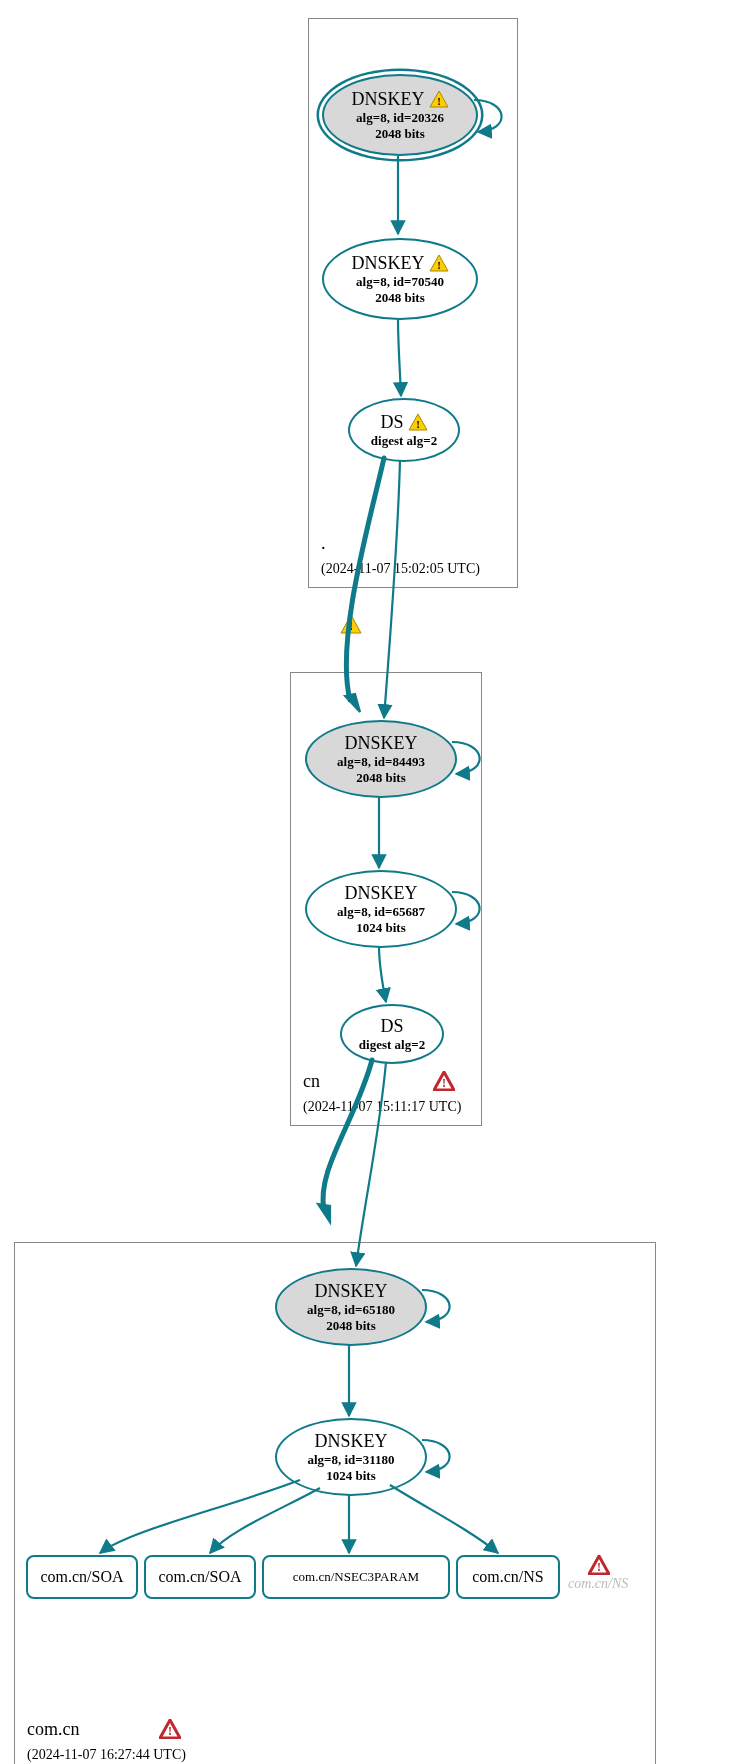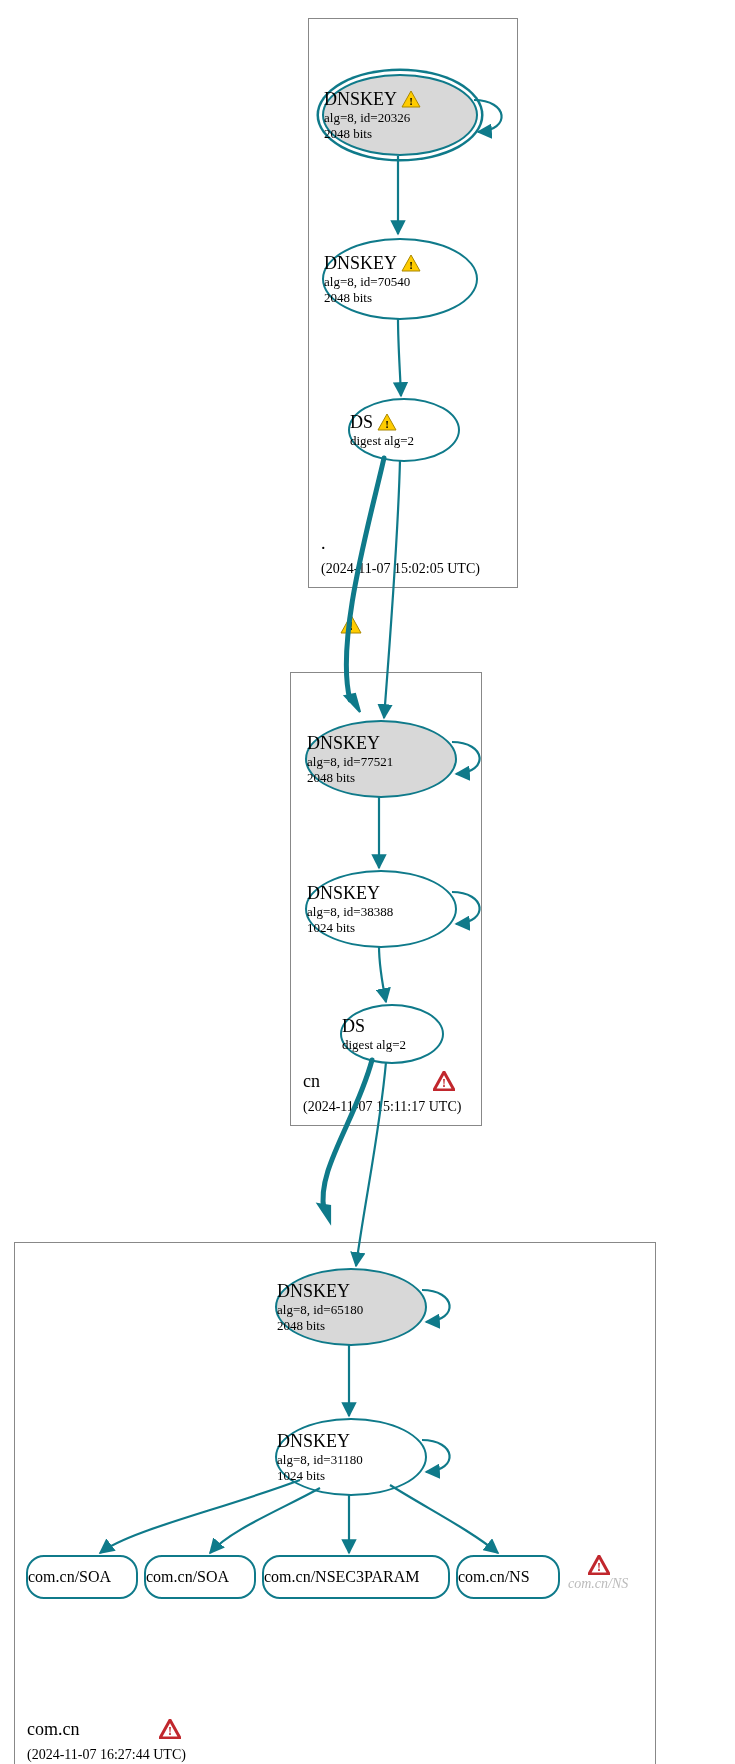--- a/index.html
+++ b/index.html
@@ -26,45 +26,46 @@
   .zone-timestamp {
     font-size: 14px;
   }
   .node {
     position: absolute;
     border: 2.5px solid #0f7a8a;
     text-align: center;
     display: flex;
     flex-direction: column;
     justify-content: center;
-    align-items: flex-start;
+    align-items: center;
     background: #fff;
   }
   .node.ellipse {
     border-radius: 50%;
   }
   .node.shaded {
     background: #d8d8d8;
   }
   .node.double-ellipse {
     box-shadow: 0 0 0 3px #fff, 0 0 0 5.5px #0f7a8a;
   }
   .node.roundrect {
-    border-radius: 18px;
+    border-radius: 8px;
   }
   .node-title {
     font-size: 18px;
     white-space: nowrap;
     display: flex;
     align-items: center;
     gap: 4px;
   }
   .node-sub {
     font-size: 13px;
     white-space: nowrap;
+    font-weight: bold;
   }
   svg.edges {
     position: absolute;
     top: 0;
     left: 0;
     pointer-events: none;
   }
   .warn-icon, .err-icon {
     display: inline-block;
     position: relative;
@@ -156,29 +157,29 @@
         </svg>
     </span>
   </div>
   <div class="node-sub">digest alg=2</div>
 </div>
 
 <div class="node ellipse shaded" style="left:305px; top:720px; width:148px; height:74px;">
   <div class="node-title">
     <span>DNSKEY</span>
   </div>
-  <div class="node-sub">alg=8, id=77521</div>
+  <div class="node-sub">alg=8, id=84493</div>
   <div class="node-sub">2048 bits</div>
 </div>
 
 <div class="node ellipse" style="left:305px; top:870px; width:148px; height:74px;">
   <div class="node-title">
     <span>DNSKEY</span>
   </div>
-  <div class="node-sub">alg=8, id=38388</div>
+  <div class="node-sub">alg=8, id=65687</div>
   <div class="node-sub">1024 bits</div>
 </div>
 
 <div class="node ellipse" style="left:340px; top:1004px; width:100px; height:56px;">
   <div class="node-title">
     <span>DS</span>
   </div>
   <div class="node-sub">digest alg=2</div>
 </div>
 
@@ -198,21 +199,21 @@
   <div class="node-sub">1024 bits</div>
 </div>
 
 <div class="node roundrect" style="left:26px; top:1555px; width:108px; height:40px;">
   <span class="node-title" style="font-size:16px;">com.cn/SOA</span>
 </div>
 <div class="node roundrect" style="left:144px; top:1555px; width:108px; height:40px;">
   <span class="node-title" style="font-size:16px;">com.cn/SOA</span>
 </div>
 <div class="node roundrect" style="left:262px; top:1555px; width:184px; height:40px;">
-  <span class="node-title" style="font-size:16px;">com.cn/NSEC3PARAM</span>
+  <span class="node-title" style="font-size:13px;">com.cn/NSEC3PARAM</span>
 </div>
 <div class="node roundrect" style="left:456px; top:1555px; width:100px; height:40px;">
   <span class="node-title" style="font-size:16px;">com.cn/NS</span>
 </div>
 
 <span class="ghost-text" style="left:568px; top:1576px;">com.cn/NS</span>
 <span class="abs-icon" style="left:588px; top:1555px;">
   <svg width="22" height="20">
       <polygon points="11,1 21,19 1,19" fill="#fff" stroke="#c1272d" stroke-width="3"></polygon>
       <text x="11" y="16" text-anchor="middle" font-size="12" font-weight="bold" fill="#c1272d">!</text>

